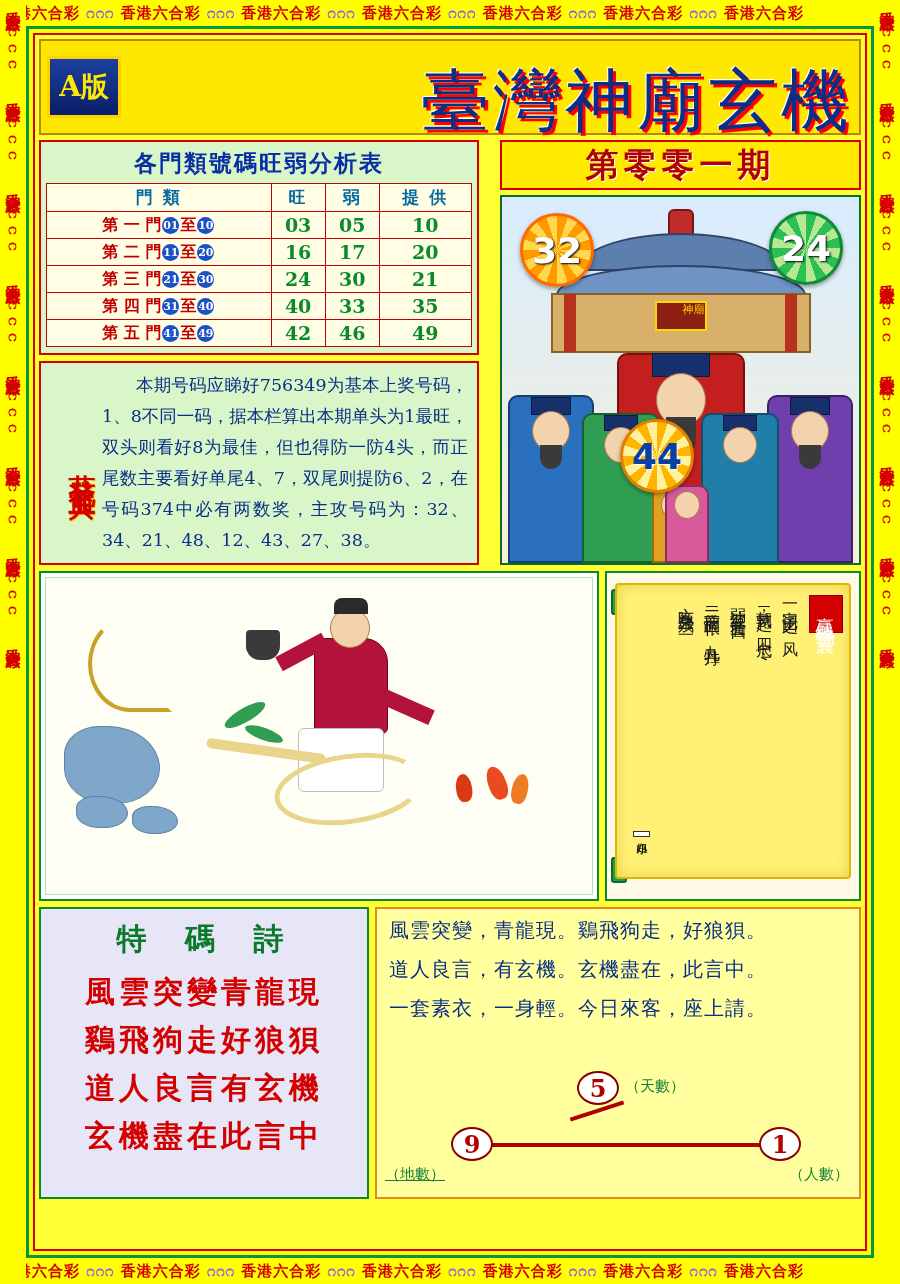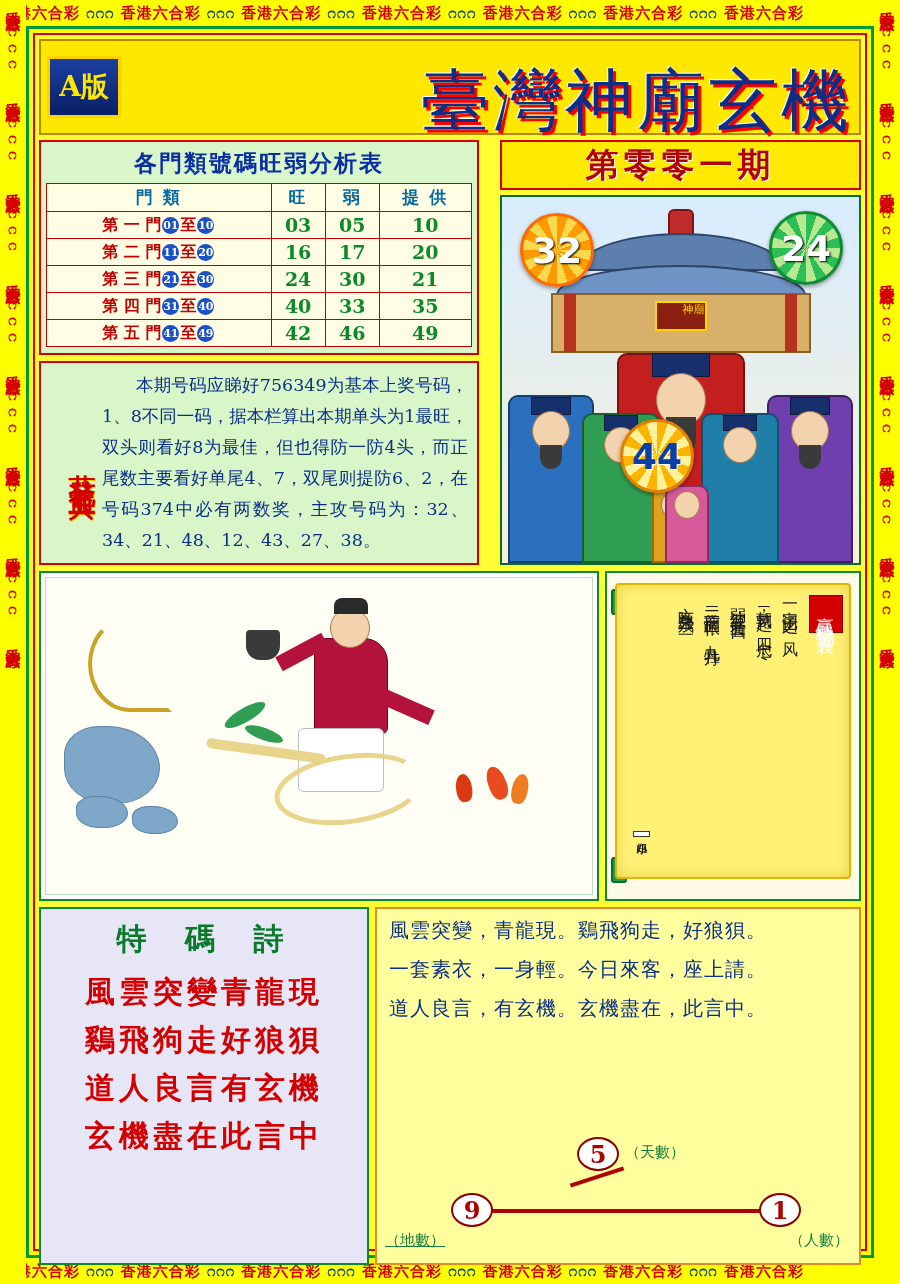--- a/index.html
+++ b/index.html
@@ -29,21 +29,21 @@
   }
   .border-left { left:0; }
   .border-right { right:0; }
   .vtext {
     writing-mode:vertical-rl;
     text-orientation:upright;
     height:1284px;
     line-height:26px;
     letter-spacing:1px;
   }
-  .dotsep { color:#0c4a6e; }
+  .dotsep { color:#8b5cf6; }
   
   .page {
     position:absolute; left:26px; top:26px;
     width:848px; height:1232px;
     background:#fdfd00;
     border:3px solid #009a3d;
     padding:4px;
   }
   .inner {
     width:100%; height:100%;
@@ -354,21 +354,21 @@
     position:absolute; left:16px; bottom:40px;
     background:#fff; border:1px solid #333;
     font-family:"DejaVu Serif", serif;
     font-size:11px; line-height:13px;
     writing-mode:vertical-rl; text-orientation:upright;
     padding:2px 1px;
     color:#000;
   }
   
   .row-bot {
-    display:flex; gap:6px; margin-top:6px; height:358px;
+    display:flex; gap:6px; margin-top:6px; height:292px;
   }
   .poem-left {
     width:330px;
     border:2px solid #0a8a2a;
     background:#e6e6f7;
     padding:6px;
   }
   .poem-title {
     text-align:center;
     font-family:"DejaVu Serif", serif;
@@ -622,22 +622,22 @@
     <div class="poem-left">
       <div class="poem-title">特 碼 詩</div>
       <div class="poem-line">風雲突變青龍現</div>
       <div class="poem-line">鷄飛狗走好狼狽</div>
       <div class="poem-line">道人良言有玄機</div>
       <div class="poem-line">玄機盡在此言中</div>
     </div>
 
     <div class="predict">
       <div class="p-line">風雲突變，青龍現。鷄飛狗走，好狼狽。</div>
+      <div class="p-line">道人良言，有玄機。玄機盡在，此言中。</div>
       <div class="p-line">一套素衣，一身輕。今日來客，座上請。</div>
-      <div class="p-line">道人良言，有玄機。玄機盡在，此言中。</div>
 
       <div class="nums-area">
         <div class="bar" style="left:192px;top:40px;width:56px;transform:rotate(-18deg);"></div>
         <div class="oval" style="left:200px;top:2px;">5</div>
         <div class="lbl" style="left:248px;top:8px;">（天數）</div>
 
         <div class="bar" style="left:106px;top:74px;width:288px;"></div>
         <div class="oval" style="left:74px;top:58px;">9</div>
         <div class="lbl" style="left:8px;top:96px;text-decoration:underline;">（地數）</div>
 

